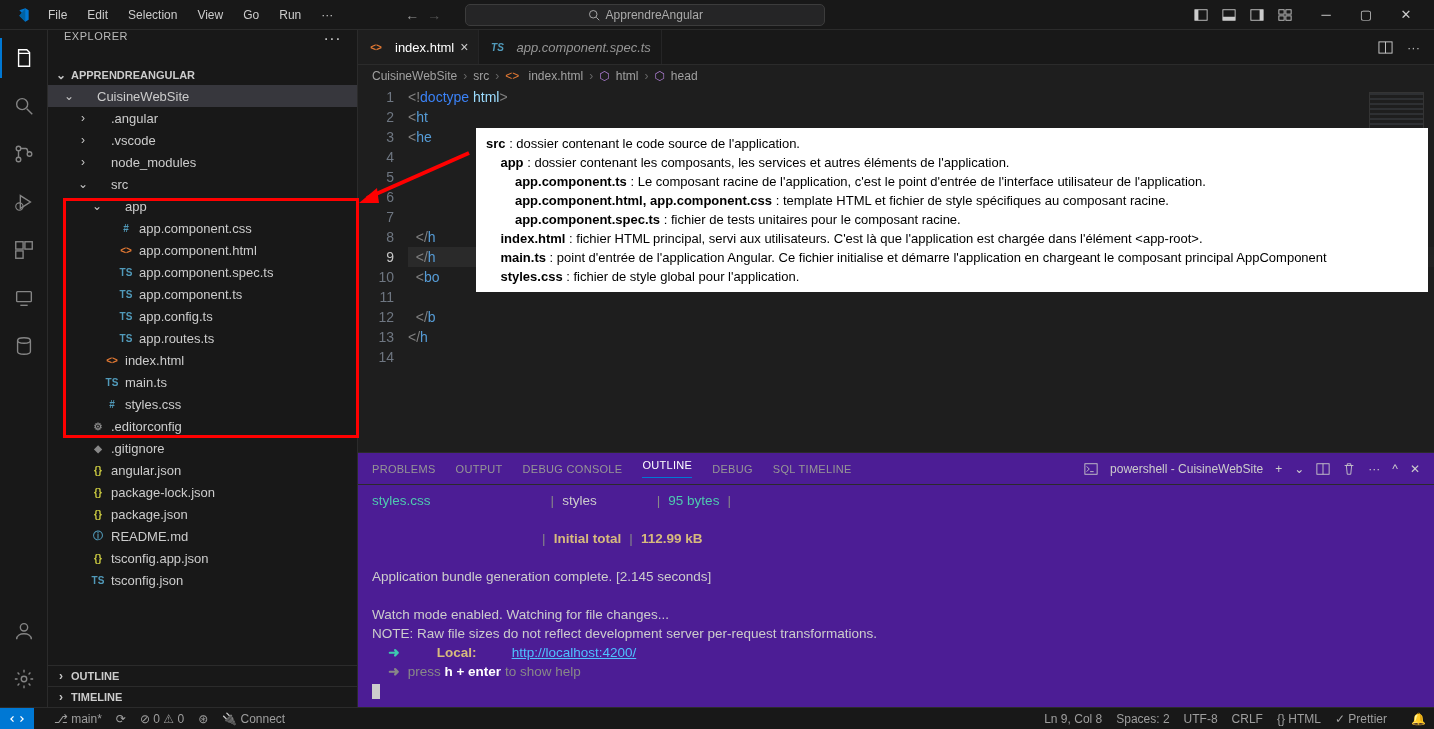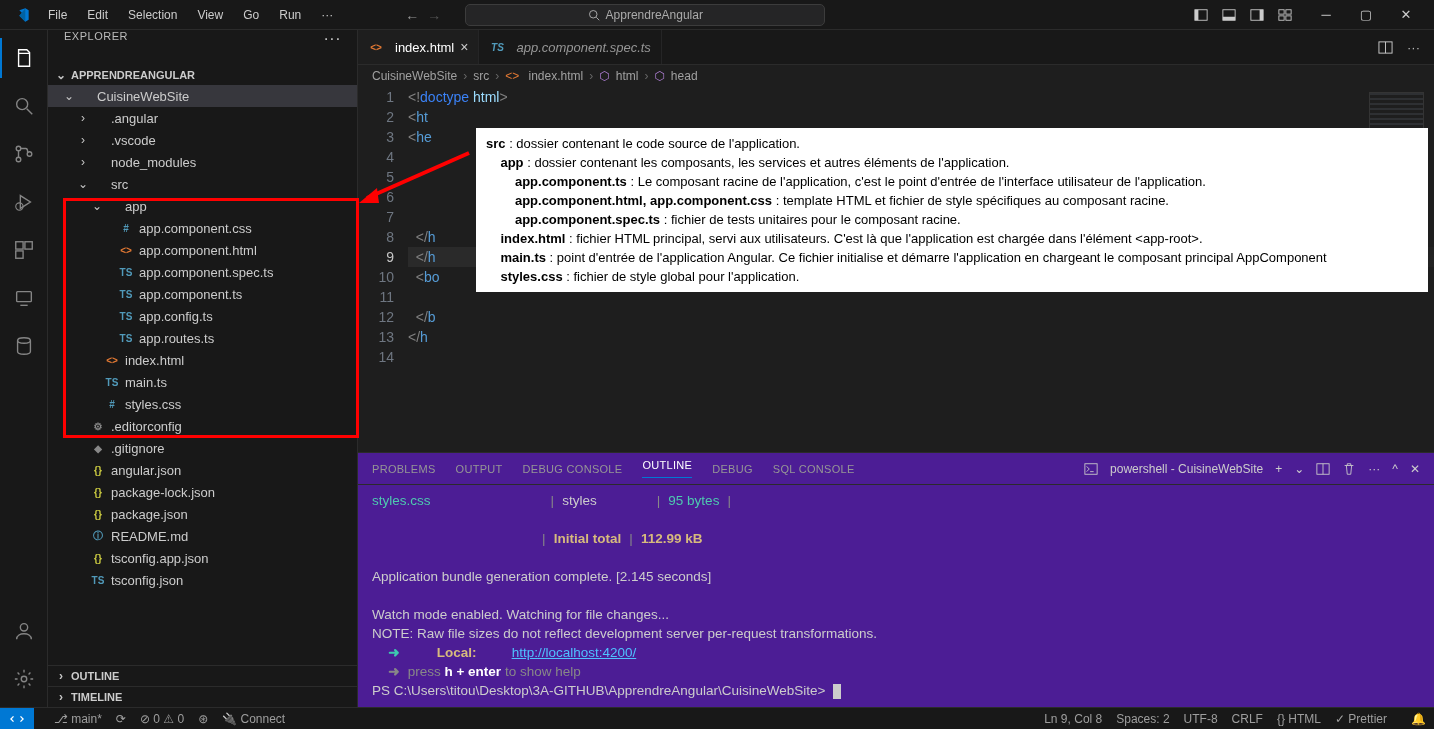--- a/index.html
+++ b/index.html
@@ -412,21 +412,21 @@
         <div class="minimap-inner"></div>
       </div>
 
     <div class="panel">
       <div class="paneltabs">
         <span class="ptab">PROBLEMS</span>
         <span class="ptab">OUTPUT</span>
         <span class="ptab">DEBUG CONSOLE</span>
         <span class="ptab active">OUTLINE</span>
         <span class="ptab">DEBUG</span>
-        <span class="ptab">SQL CONSOLE</span>
+        <span class="ptab">SQL TIMELINE</span>
         <div class="panel-right">
           <svg viewBox="0 0 16 16">
               <rect x="1" y="2" width="14" height="12" stroke="#ccc" fill="none"></rect>
               <path d="M3 5l3 3-3 3M7 11h4" stroke="#ccc" fill="none"></path>
             </svg>
           <span>powershell - CuisineWebSite</span>
           <span>+</span>
           <span>⌄</span>
           <svg viewBox="0 0 16 16">
               <rect x="1" y="2" width="14" height="12" stroke="#ccc" fill="none"></rect>
@@ -443,21 +443,21 @@
       <div class="terminal">
 <span class="t-file">styles.css</span><span style="display:inline-block;width:120px"></span><span class="t-bar">|</span> <span>styles</span><span style="display:inline-block;width:60px"></span><span class="t-bar">|</span>  <span class="t-size">95 bytes</span> <span class="t-bar">|</span>
 <br><br>
 <span style="display:inline-block;width:170px"></span><span class="t-bar">|</span> <span class="t-total">Initial total</span> <span class="t-bar">|</span> <span class="t-total">112.99 kB</span>
 <br><br>
 <span>Application bundle generation complete. [2.145 seconds]</span><br><br>
 <span>Watch mode enabled. Watching for file changes...</span><br>
 <span>NOTE: Raw file sizes do not reflect development server per-request transformations.</span><br>
 &nbsp;&nbsp;<span class="t-arrow">➜</span>  <span class="t-local">Local:</span>   <span class="t-url">http://localhost:4200/</span><br>
 &nbsp;&nbsp;<span class="t-arrow" style="color:#888">➜</span>  <span class="t-dim">press </span><span class="t-key">h + enter</span><span class="t-dim"> to show help</span><br>
-<span>PS C:\Users\titou\Desktop\3A-GITHUB\ApprendreAngular\CuisineWebSite&gt;</span> <span class="cursor-block"></span>
+ <span class="cursor-block"></span>
       </div>
     </div>
   </div>
 </div>
 
 <div class="statusbar">
   <div class="remote">
       <svg width="14" height="14" viewBox="0 0 16 16">
         <path d="M4 5l-3 3 3 3M12 5l3 3-3 3" stroke="#fff" fill="none" stroke-width="1.5"></path>
       </svg>

